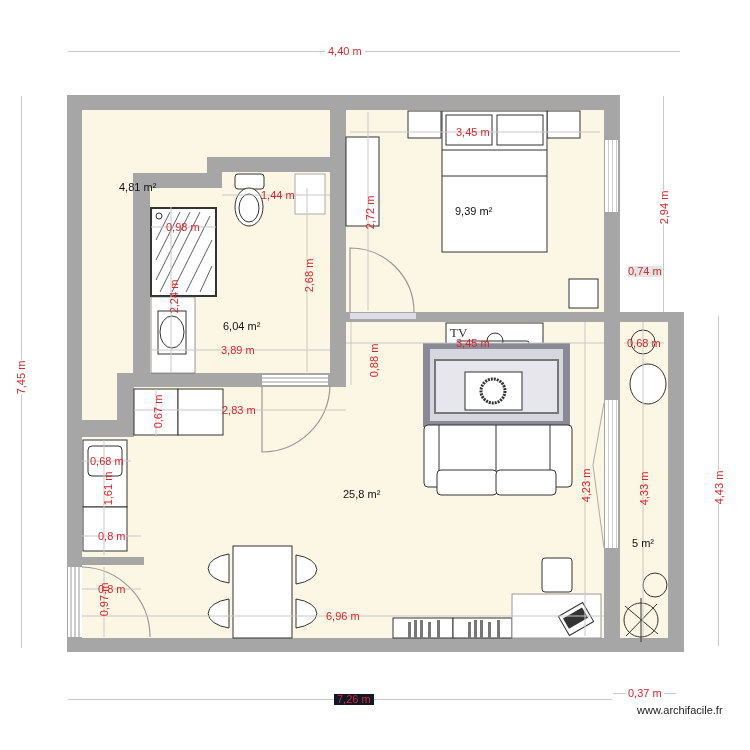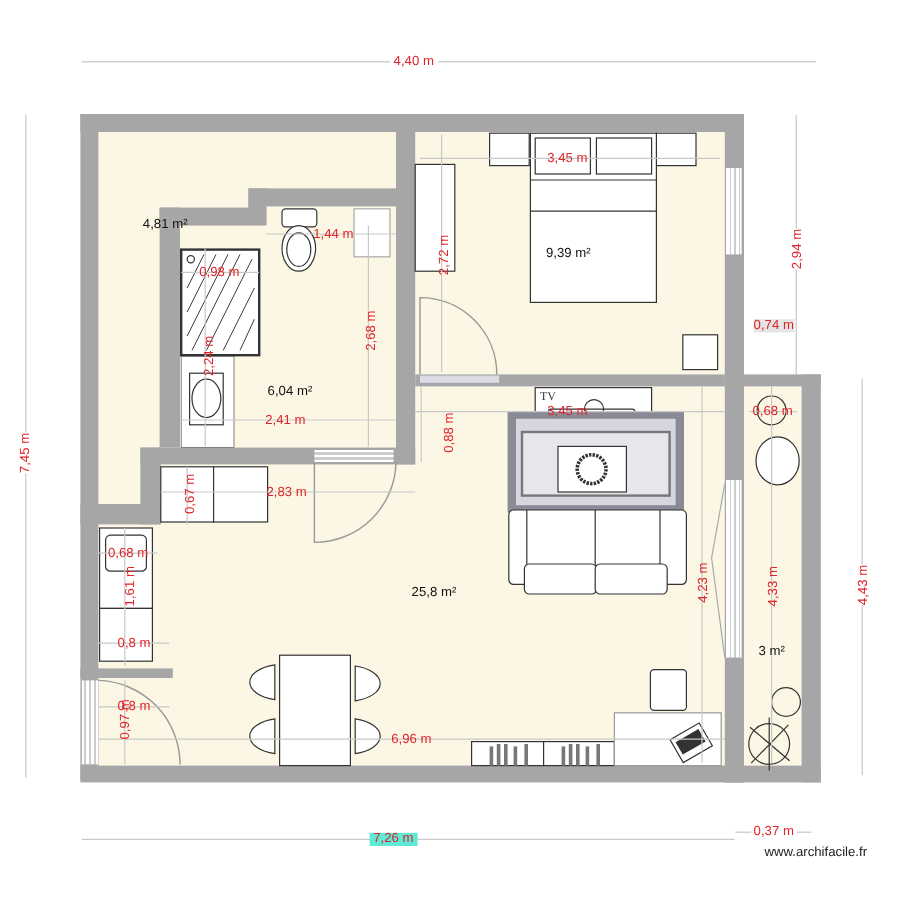--- a/index.html
+++ b/index.html
@@ -176,38 +176,38 @@
     <line x1="82" y1="589" x2="141" y2="589"></line>
     <line x1="104" y1="567" x2="104" y2="637"></line>
     <line x1="82" y1="616" x2="604" y2="616"></line>
   </g>
 </svg>
 
 <div class="area" style="left:119px;top:144px;margin-top:37px;">4,81 m²</div>
 <div class="area" style="left:223px;top:272px;margin-top:48px;">6,04 m²</div>
 <div class="area" style="left:455px;top:205px;">9,39 m²</div>
 <div class="area" style="left:343px;top:488px;">25,8 m²</div>
-<div class="area" style="left:632px;top:537px;">3 m²</div>
-
-<div class="abs" style="left:450px;top:325px;font-size:10px;font-family:'Liberation Serif',serif;color:#333;">TV</div>
+<div class="area" style="left:632px;top:537px;">5 m²</div>
+
+<div class="abs" style="left:450px;top:325px;font-size:13px;font-family:'Liberation Serif',serif;color:#333;">TV</div>
 
 <div class="dim" style="left:325px;top:46px;background:#fff;padding:0 3px;">4,40 m</div>
 <div class="dim v" style="left:5px;top:372px;background:#fff;">7,45 m</div>
-<div class="dim" style="left:308px;top:694px;background:#5eead4;padding:0 3px;text-align:center;">7,26 m</div>
+<div class="dim" style="left:334px;top:694px;background:#0f172a;padding:0 3px;text-align:center;">7,26 m</div>
 <div class="dim" style="left:626px;top:688px;background:#fff;padding:0 2px;">0,37 m</div>
 <div class="dim v" style="left:648px;top:202px;background:#fff;">2,94 m</div>
 <div class="dim" style="left:628px;top:266px;background:#e5e5e5;">0,74 m</div>
 <div class="dim v" style="left:703px;top:482px;background:#fff;">4,43 m</div>
 <div class="dim" style="left:456px;top:127px;">3,45 m</div>
 <div class="dim v" style="left:354px;top:207px;">2,72 m</div>
 <div class="dim" style="left:261px;top:190px;">1,44 m</div>
 <div class="dim" style="left:166px;top:222px;">0,98 m</div>
 <div class="dim v" style="left:158px;top:291px;">2,24 m</div>
 <div class="dim v" style="left:293px;top:270px;">2,68 m</div>
-<div class="dim" style="left:221px;top:345px;">2,41 m</div>
+<div class="dim" style="left:221px;top:345px;">3,89 m</div>
 <div class="dim" style="left:222px;top:405px;">2,83 m</div>
 <div class="dim v" style="left:142px;top:406px;">0,67 m</div>
 <div class="dim v" style="left:358px;top:355px;">0,88 m</div>
 <div class="dim" style="left:456px;top:338px;">3,45 m</div>
 <div class="dim v" style="left:570px;top:480px;">4,23 m</div>
 <div class="dim" style="left:627px;top:338px;">0,68 m</div>
 <div class="dim v" style="left:628px;top:483px;">4,33 m</div>
 <div class="dim" style="left:90px;top:456px;">0,68 m</div>
 <div class="dim v" style="left:92px;top:483px;">1,61 m</div>
 <div class="dim" style="left:98px;top:531px;">0,8 m</div>

